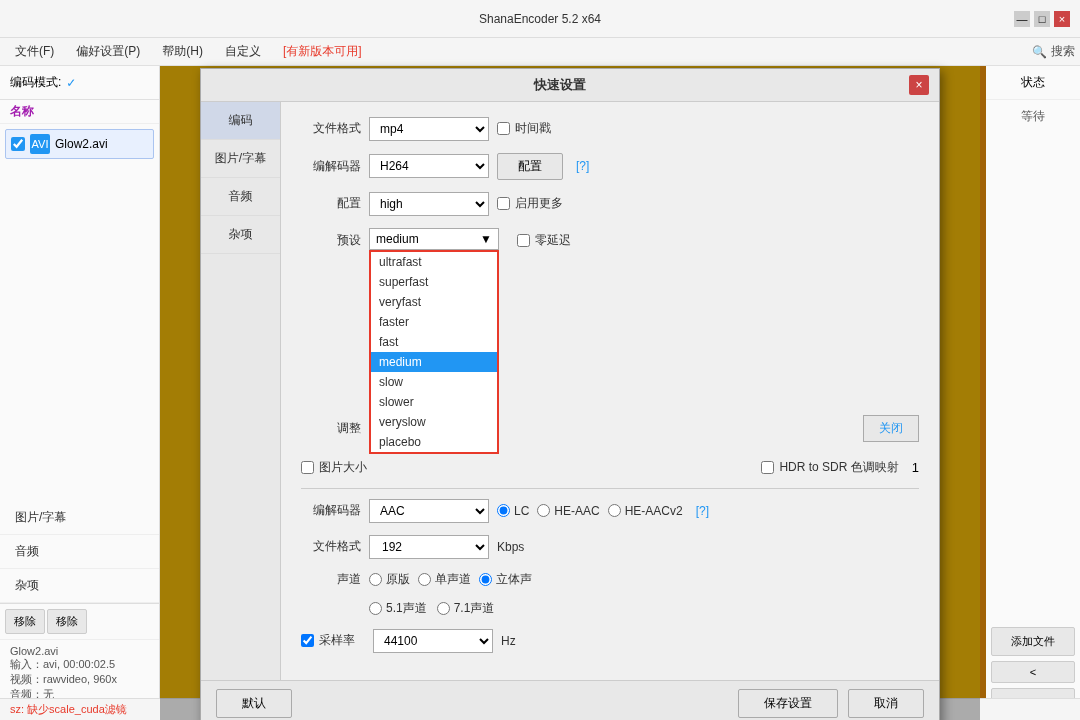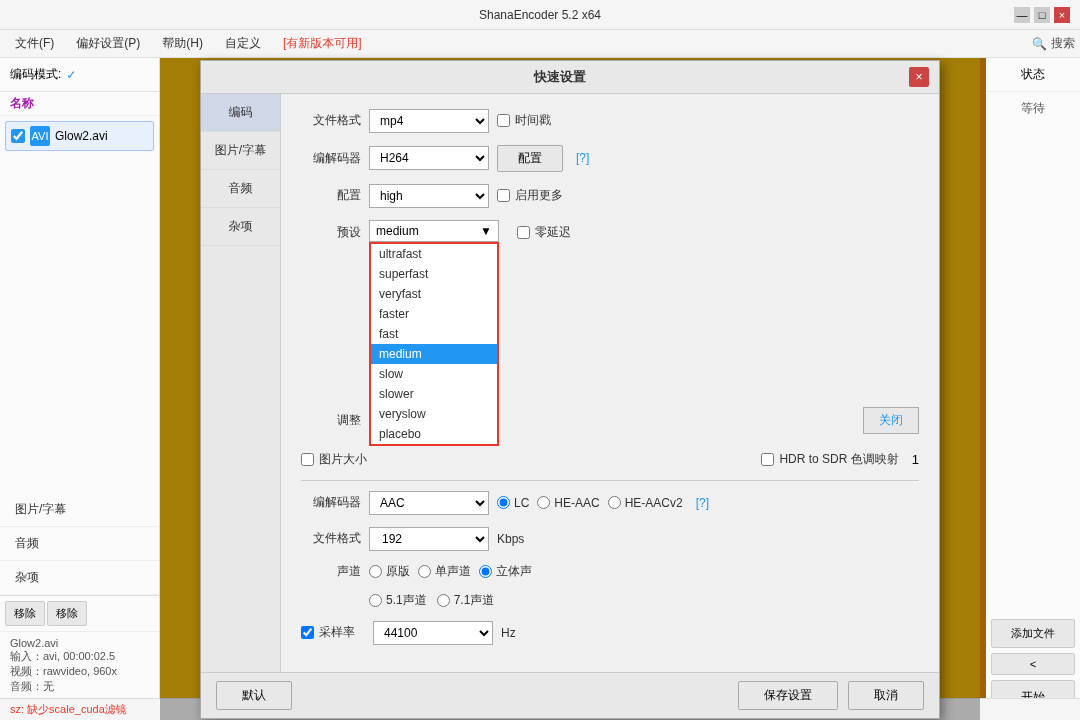--- a/index.html
+++ b/index.html
@@ -9,21 +9,21 @@
       background: #f0f0f0;
       width: 1080px;
       height: 720px;
       overflow: hidden;
       position: relative;
     }
 
     
     .title-bar {
       background: #f5f5f5;
-      height: 30px;
+      height: 38px;
       display: flex;
       align-items: center;
       justify-content: space-between;
       border-bottom: 1px solid #ddd;
       padding: 0 10px;
     }
     .title-bar-text {
       position: absolute;
       left: 50%;
       transform: translateX(-50%);

